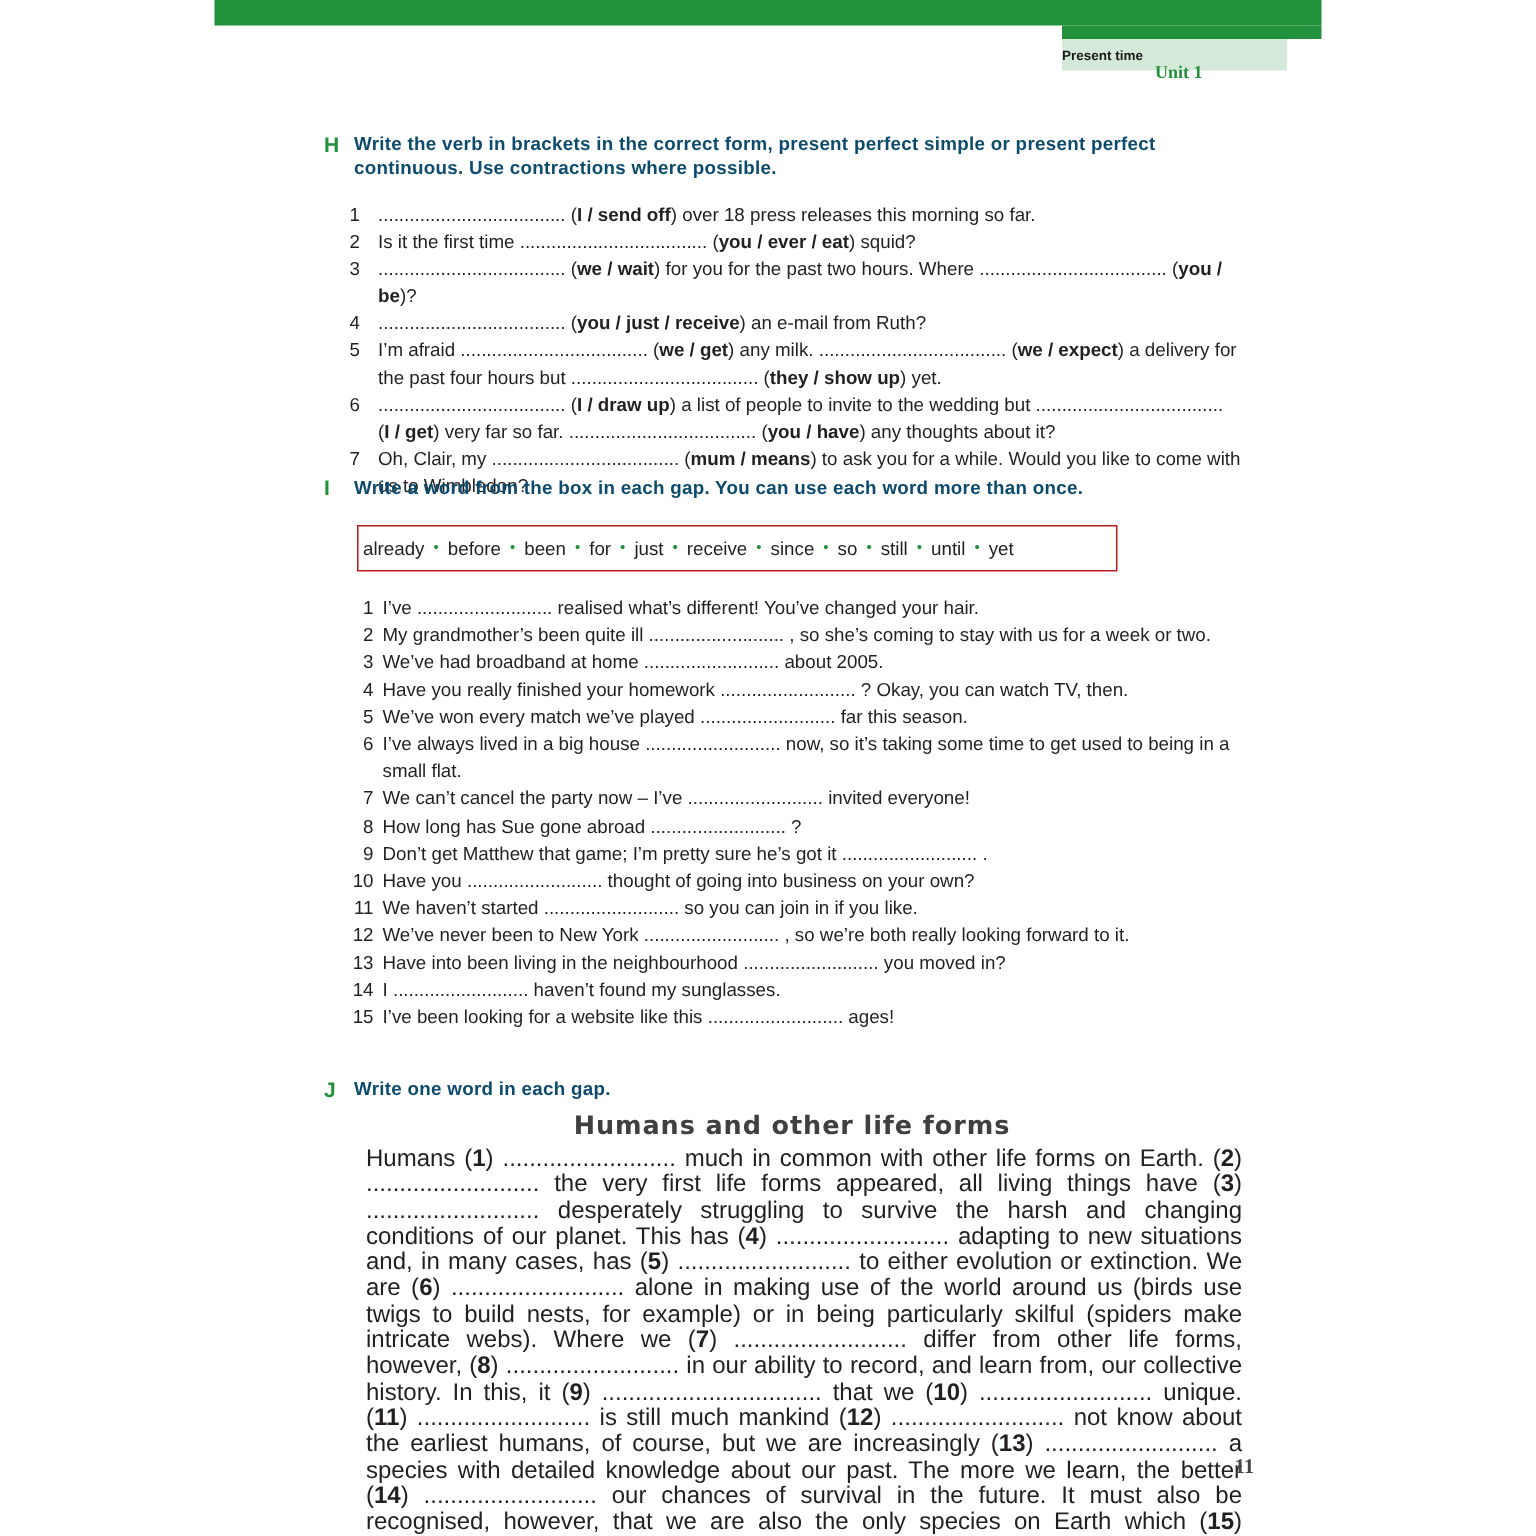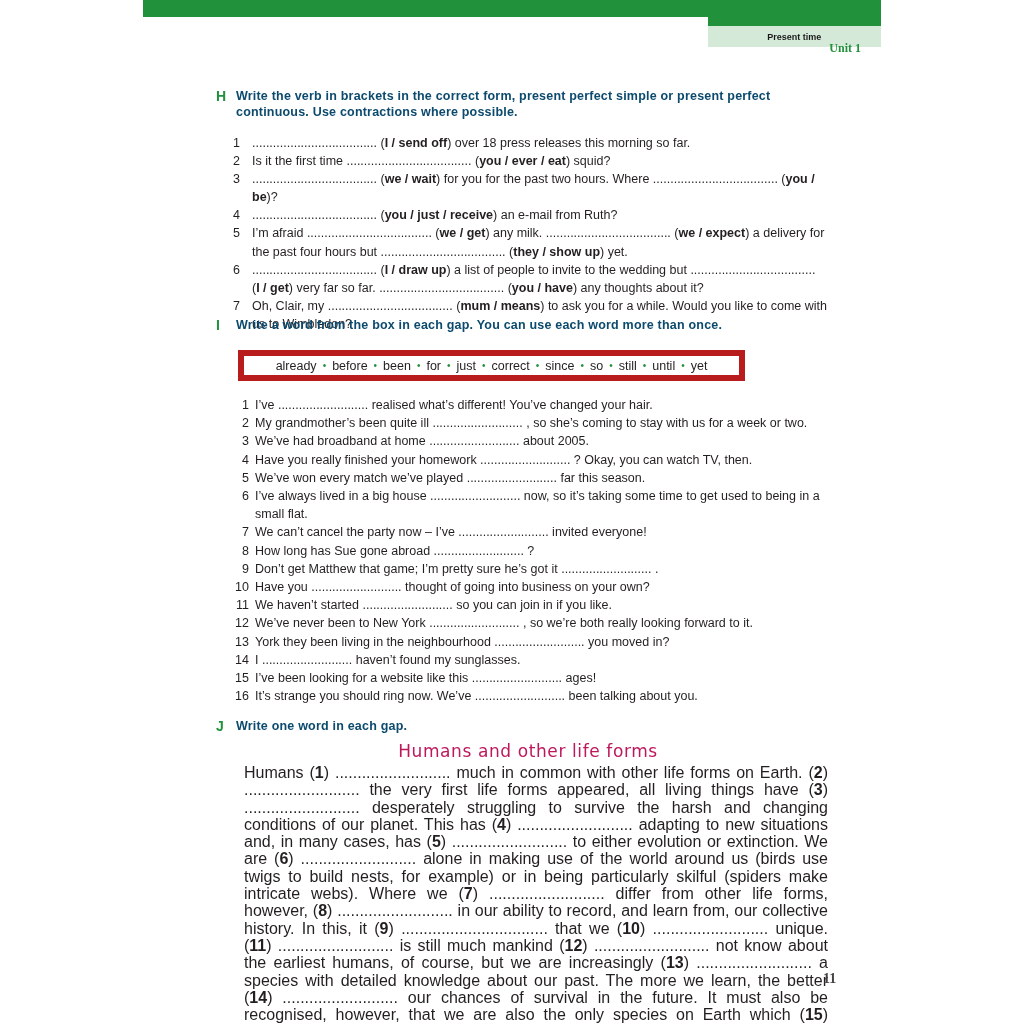--- a/index.html
+++ b/index.html
@@ -1,38 +1,38 @@
 <!DOCTYPE html>
 <html><head>
 <meta charset="utf-8">
 <style>
   html, body { margin:0; padding:0; background:#ffffff; }
   body { width:1024px; height:1024px; position:relative; overflow:hidden; font-family:"Liberation Sans", sans-serif; color:#231f20; }
   .top-bar { position:absolute; left:143px; top:0; width:738px; height:17px; background:#22913c; }
   .tab-green { position:absolute; left:708px; top:17px; width:173px; height:9px; background:#22913c; }
-  .tab { position:absolute; left:708px; top:26px; width:173px; height:21px; background:#d4e9d8; display:flex; align-items:center; justify-content:flex-end; padding-right:20px; box-sizing:border-box; }
+  .tab { position:absolute; left:708px; top:26px; width:150px; height:21px; background:#d4e9d8; display:flex; align-items:center; justify-content:flex-start; padding-right:20px; box-sizing:border-box; }
   .tab .ptime { font-size:9px; font-weight:bold; color:#1a1a1a; margin-right:8px; font-family:"Liberation Sans", sans-serif; }
   .tab .unit { font-size:12px; font-weight:bold; color:#22913c; font-family:"Liberation Serif", serif;margin-top:23px; }
 
   .sec { position:absolute; left:216px; width:610px; }
   .sec-letter { position:absolute; left:0; font-size:14px; font-weight:bold; color:#22913c; }
   .sec-instr { margin-left:20px; font-size:12.5px; font-weight:bold; color:#0c4a6e; line-height:16px; letter-spacing:0.2px; }
 
   .items { position:absolute; left:233px; width:600px; font-size:12.5px; line-height:18.2px; }
   .item { display:flex; }
   .num { width:20px; flex:none; text-align:left; }
   .num-r { width:16px; flex:none; text-align:right; margin-right:6px; }
   .txt { flex:1; }
   b { font-weight:bold; }
 
-  .box { position:absolute; left:238px; top:350px; width:507px; height:31px; border:6px solid #b91c1c; box-sizing:border-box; display:flex; align-items:center; justify-content:center; font-size:12.5px; }
+  .box { position:absolute; left:238px; top:350px; width:507px; height:31px; border:1px solid #b91c1c; box-sizing:border-box; display:flex; align-items:center; justify-content:flex-start; font-size:12.5px; }
   .box .w { margin:0 3px; }
   .box .dot { color:#22913c; margin:0 3px; font-size:10px; }
 
-  .title { position:absolute; left:236px; width:584px; top:741px; text-align:center; font-family:"DejaVu Sans", sans-serif; font-weight:normal; font-size:17px; color:#be185d; letter-spacing:0.6px; }
+  .title { position:absolute; left:236px; width:584px; top:741px; text-align:center; font-family:"DejaVu Sans", sans-serif; font-weight:bold; font-size:17px; color:#404040; letter-spacing:0.6px; }
   .passage { position:absolute; left:244px; top:764px; width:584px; font-size:16px; line-height:17.3px; text-align:justify; }
   .pagenum { position:absolute; left:823px; top:971px; font-family:"Liberation Serif", serif; font-size:14px; font-weight:bold; color:#444; }
 </style>
 </head>
 <body>
 
 <div class="top-bar"></div>
 <div class="tab-green"></div>
 <div class="tab">
   <span class="ptime">Present time</span>
@@ -82,21 +82,21 @@
     <span class="w">already</span>
     <span class="dot">•</span>
     <span class="w">before</span>
     <span class="dot">•</span>
     <span class="w">been</span>
     <span class="dot">•</span>
     <span class="w">for</span>
     <span class="dot">•</span>
     <span class="w">just</span>
     <span class="dot">•</span>
-    <span class="w">correct</span>
+    <span class="w">receive</span>
     <span class="dot">•</span>
     <span class="w">since</span>
     <span class="dot">•</span>
     <span class="w">so</span>
     <span class="dot">•</span>
     <span class="w">still</span>
     <span class="dot">•</span>
     <span class="w">until</span>
     <span class="dot">•</span>
     <span class="w">yet</span>
@@ -145,33 +145,29 @@
     <div class="item">
       <span class="num-r">11</span>
       <span class="txt">We haven’t started .......................... so you can join in if you like.</span>
     </div>
     <div class="item">
       <span class="num-r">12</span>
       <span class="txt">We’ve never been to New York .......................... , so we’re both really looking forward to it.</span>
     </div>
     <div class="item">
       <span class="num-r">13</span>
-      <span class="txt">York they been living in the neighbourhood .......................... you moved in?</span>
+      <span class="txt">Have into been living in the neighbourhood .......................... you moved in?</span>
     </div>
     <div class="item">
       <span class="num-r">14</span>
       <span class="txt">I .......................... haven’t found my sunglasses.</span>
     </div>
     <div class="item">
       <span class="num-r">15</span>
       <span class="txt">I’ve been looking for a website like this .......................... ages!</span>
-    </div>
-    <div class="item">
-      <span class="num-r">16</span>
-      <span class="txt">It’s strange you should ring now. We’ve .......................... been talking about you.</span>
     </div>
   </div>
 
 <div class="sec" style="top:718px;">
   <span class="sec-letter">J</span>
   <div class="sec-instr">Write one word in each gap.</div>
 </div>
 <div class="title">Humans and other life forms</div>
 <div class="passage" id="passage">Humans (<b>1</b>) .......................... much in common with other life forms on Earth. (<b>2</b>) .......................... the very first life forms appeared, all living things have (<b>3</b>) .......................... desperately struggling to survive the harsh and changing conditions of our planet. This has (<b>4</b>) .......................... adapting to new situations and, in many cases, has (<b>5</b>) .......................... to either evolution or extinction. We are (<b>6</b>) .......................... alone in making use of the world around us (birds use twigs to build nests, for example) or in being particularly skilful (spiders make intricate webs). Where we (<b>7</b>) .......................... differ from other life forms, however, (<b>8</b>) .......................... in our ability to record, and learn from, our collective history. In this, it (<b>9</b>) ................................. that we (<b>10</b>) .......................... unique. (<b>11</b>) .......................... is still much mankind (<b>12</b>) .......................... not know about the earliest humans, of course, but we are increasingly (<b>13</b>) .......................... a species with detailed knowledge about our past. The more we learn, the better (<b>14</b>) .......................... our chances of survival in the future. It must also be recognised, however, that we are also the only species on Earth which (<b>15</b>) .......................... managed to create the means to destroy the planet we live on.</div>
 

